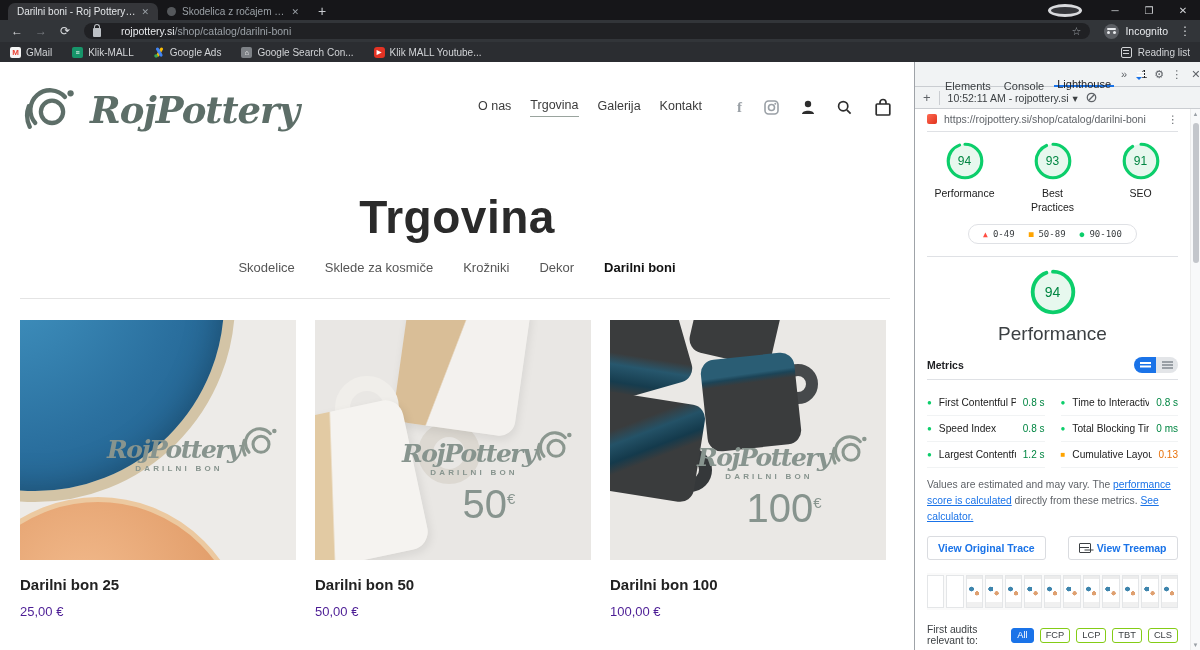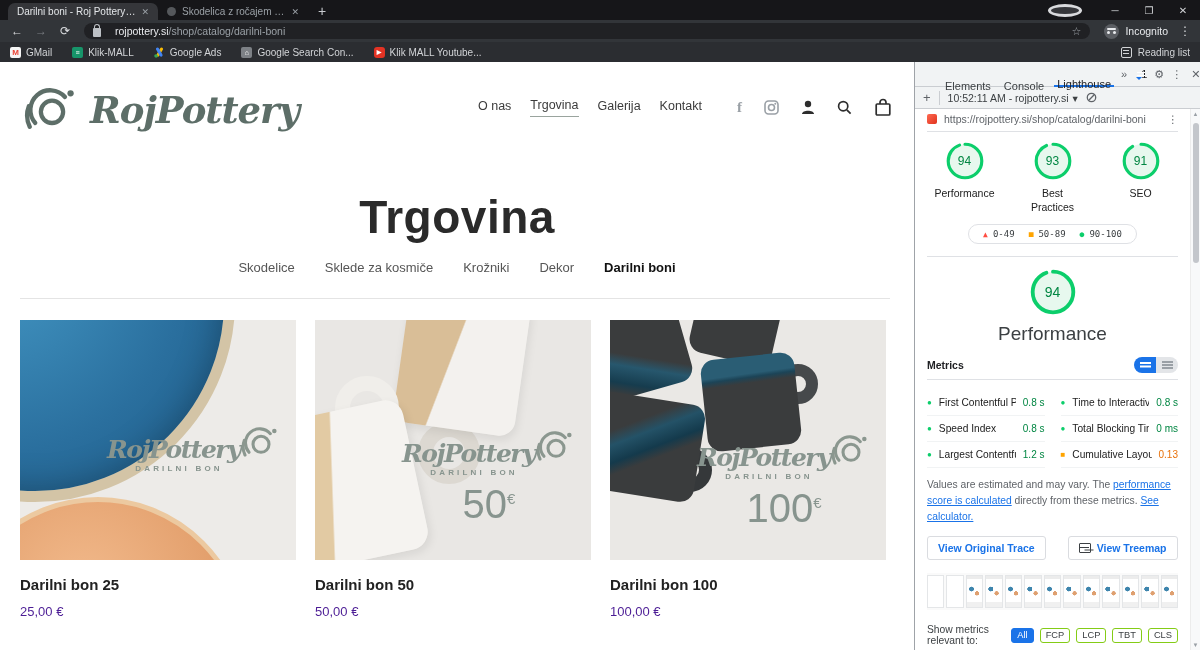--- a/index.html
+++ b/index.html
@@ -15,21 +15,21 @@
   .tab .x{font-size:9px;color:#9aa0a6;flex:none}
   .newtab{color:#c8cbcf;font-size:14px;line-height:17px;padding:0 10px;height:17px}
   .winctl{margin-left:auto;display:flex;align-items:center;height:20px;color:#d3d5d8}
   .winctl span{width:34px;text-align:center;font-size:10px}
   .media-circle{width:13px;height:13px;border-radius:50%;background:#d9dadd;margin-right:16px;position:relative}
   .media-circle::after{content:"";position:absolute;inset:3px;border-radius:50%;background:#35363a}
 
   #toolbar{position:absolute;left:0;top:20px;right:0;height:22px;background:#323539;display:flex;align-items:center;padding:0 6px;gap:2px}
   .navbtn{color:#d8dadd;font-size:12px;width:22px;text-align:center;line-height:18px}
   .navbtn.dim{color:#7b7f84}
-  .omnibox{flex:1;height:16px;background:#202124;border-radius:9px;display:flex;align-items:center;gap:14px;padding:0 9px;margin:0 6px;font-size:10.5px}
+  .omnibox{flex:1;height:16px;background:#202124;border-radius:9px;display:flex;align-items:center;gap:20px;padding:0 9px;margin:0 6px;font-size:10.5px}
   .omnibox .lock{width:8px;height:9px;flex:none;position:relative;background:#bdc1c6;border-radius:1px;margin-top:2px}
   .omnibox .lock::before{content:"";position:absolute;left:1px;top:-4px;width:4px;height:4px;border:1.4px solid #bdc1c6;border-bottom:none;border-radius:3px 3px 0 0}
   .omnibox .domain{color:#e8eaed}
   .omnibox .path{color:#9aa0a6}
   .omnibox .star{margin-left:auto;color:#9aa0a6;font-size:11px}
   .incog{display:flex;align-items:center;gap:6px;color:#e8eaed;font-size:10.5px;padding:0 6px}
   .incog .badge{width:15px;height:15px;border-radius:50%;background:#5b5e63;position:relative}
   .incog .badge::before{content:"";position:absolute;left:3px;top:4px;width:9px;height:2px;background:#e8eaed;border-radius:1px}
   .incog .badge::after{content:"";position:absolute;left:3px;top:7px;width:3px;height:3px;border-radius:50%;background:#e8eaed;box-shadow:6px 0 0 #e8eaed}
   .chromemenu{color:#d8dadd;font-size:12px;width:18px;text-align:center}
@@ -537,21 +537,21 @@
         <div class="frame"></div>
         <div class="frame"></div>
         <div class="frame"></div>
         <div class="frame"></div>
         <div class="frame"></div>
         <div class="frame"></div>
         <div class="frame"></div>
       </div>
 
     <div class="audits">
-      <span>Show metrics relevant to:</span>
+      <span>First audits relevant to:</span>
       <span class="chip active">All</span>
       <span class="chip">FCP</span>
       <span class="chip">LCP</span>
       <span class="chip">TBT</span>
       <span class="chip">CLS</span>
     </div>
 
   </div>
 
   <div class="dt-scroll">

